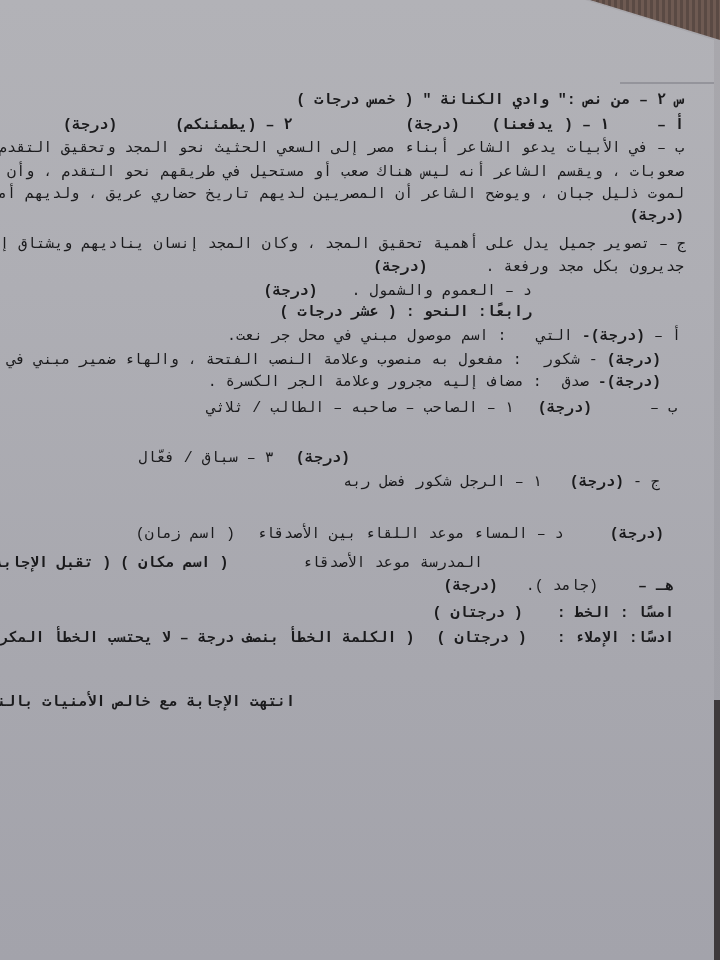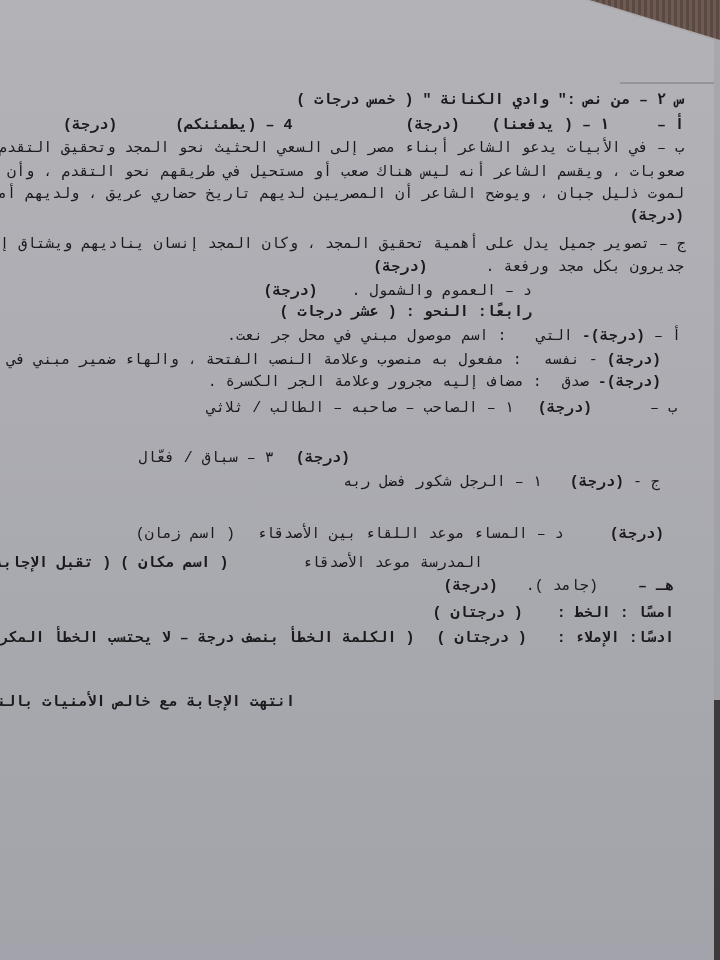--- a/index.html
+++ b/index.html
@@ -45,21 +45,21 @@
 
   <div class="line b" style="top:92px; right:30px;">س ٢ – من نص :" وادي الكنانة " ( خمس درجات )</div>
 
   <div class="line b" style="top:117px; right:30px; width:690px;">
     <span>أ –</span>
     <span class="sp" style="width:30px"></span>
     <span>١ – ( يدفعنا)</span>
     <span class="sp" style="width:14px"></span>
     <span>(درجة)</span>
     <span class="sp" style="width:95px"></span>
-    <span>4 – (يطمئنكم)</span>
+    <span>٢ – (يطمئنكم)</span>
     <span class="sp" style="width:40px"></span>
     <span>(درجة)</span>
   </div>
 
   <div class="line" style="top:140px; right:30px;">ب – في الأبيات يدعو الشاعر أبناء مصر إلى السعي الحثيث نحو المجد وتحقيق التقدم ، غير خائفين من</div>
   <div class="line" style="top:164px; right:30px;">صعوبات ، ويقسم الشاعر أنه ليس هناك صعب أو مستحيل في طريقهم نحو التقدم ، وأن الإنسان الذي يخشى</div>
   <div class="line" style="top:186px; right:30px;">لموت ذليل جبان ، ويوضح الشاعر أن المصريين لديهم تاريخ حضاري عريق ، ولديهم أمل في مستقبل مشرق</div>
   <div class="line b" style="top:208px; right:30px;">(درجة)</div>
 
   <div class="line" style="top:236px; right:28px;">ج – تصوير جميل يدل على أهمية تحقيق المجد ، وكان المجد إنسان يناديهم ويشتاق إليهم ؛ لأن أبناء مصر</div>
@@ -79,21 +79,21 @@
 
   <div class="line" style="top:328px; right:33px;">
     <span>أ –</span>
     <span class="b">(درجة)-</span>
     <span>التي</span>
     <span class="sp" style="width:12px"></span>
     <span>: اسم موصول مبني في محل جر نعت.</span>
   </div>
   <div class="line" style="top:352px; right:53px;">
     <span class="b">(درجة)</span>
-    <span>- نفسه</span>
+    <span>- شكور</span>
     <span class="sp" style="width:4px"></span>
     <span>: مفعول به منصوب وعلامة النصب الفتحة ، والهاء ضمير مبني في محل جر مضاف إليه</span>
   </div>
   <div class="line" style="top:374px; right:53px;">
     <span class="b">(درجة)-</span>
     <span>صدق</span>
     <span class="sp" style="width:2px"></span>
     <span>: مضاف إليه مجرور وعلامة الجر الكسرة .</span>
   </div>
 

